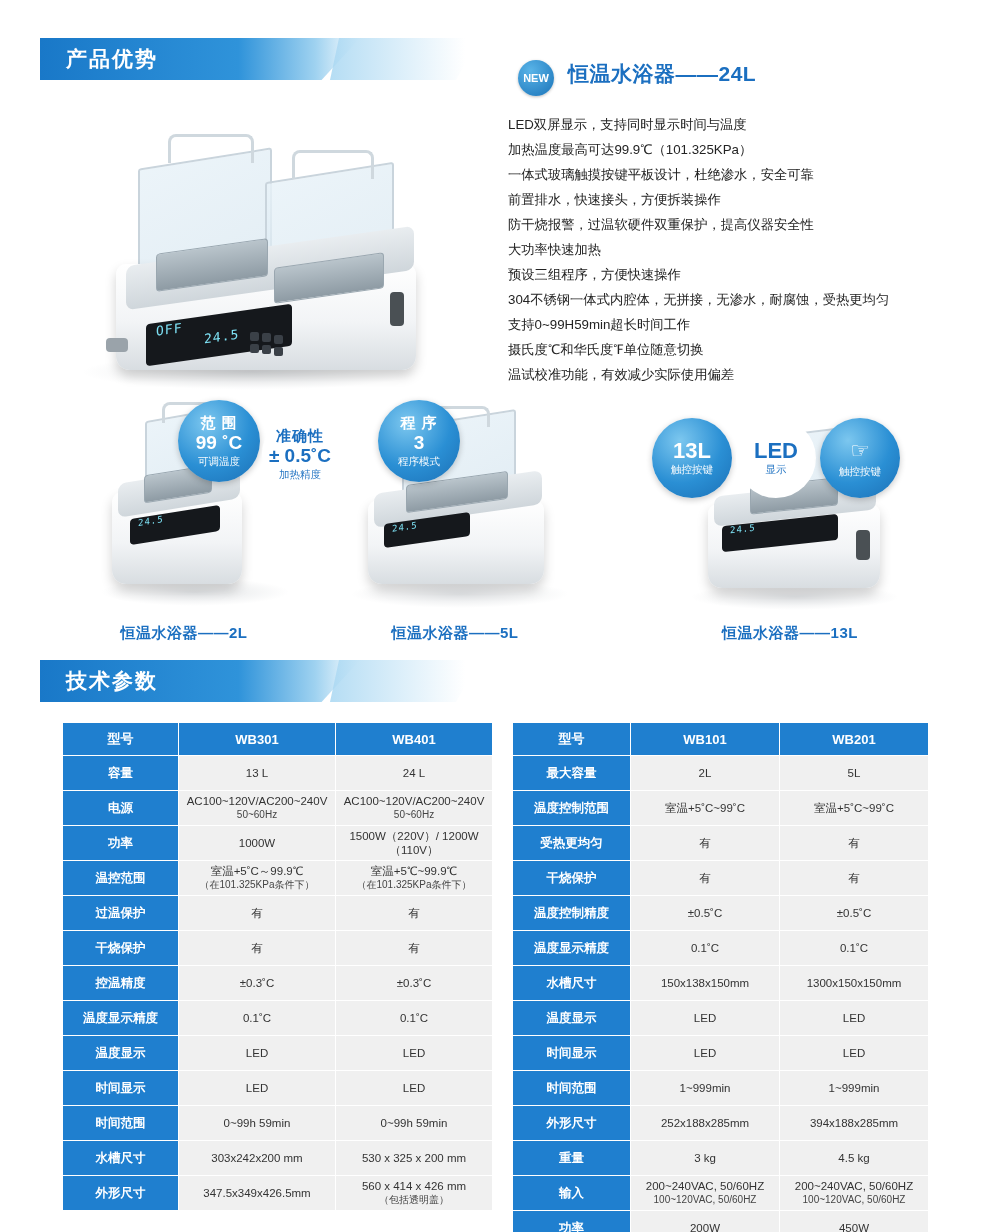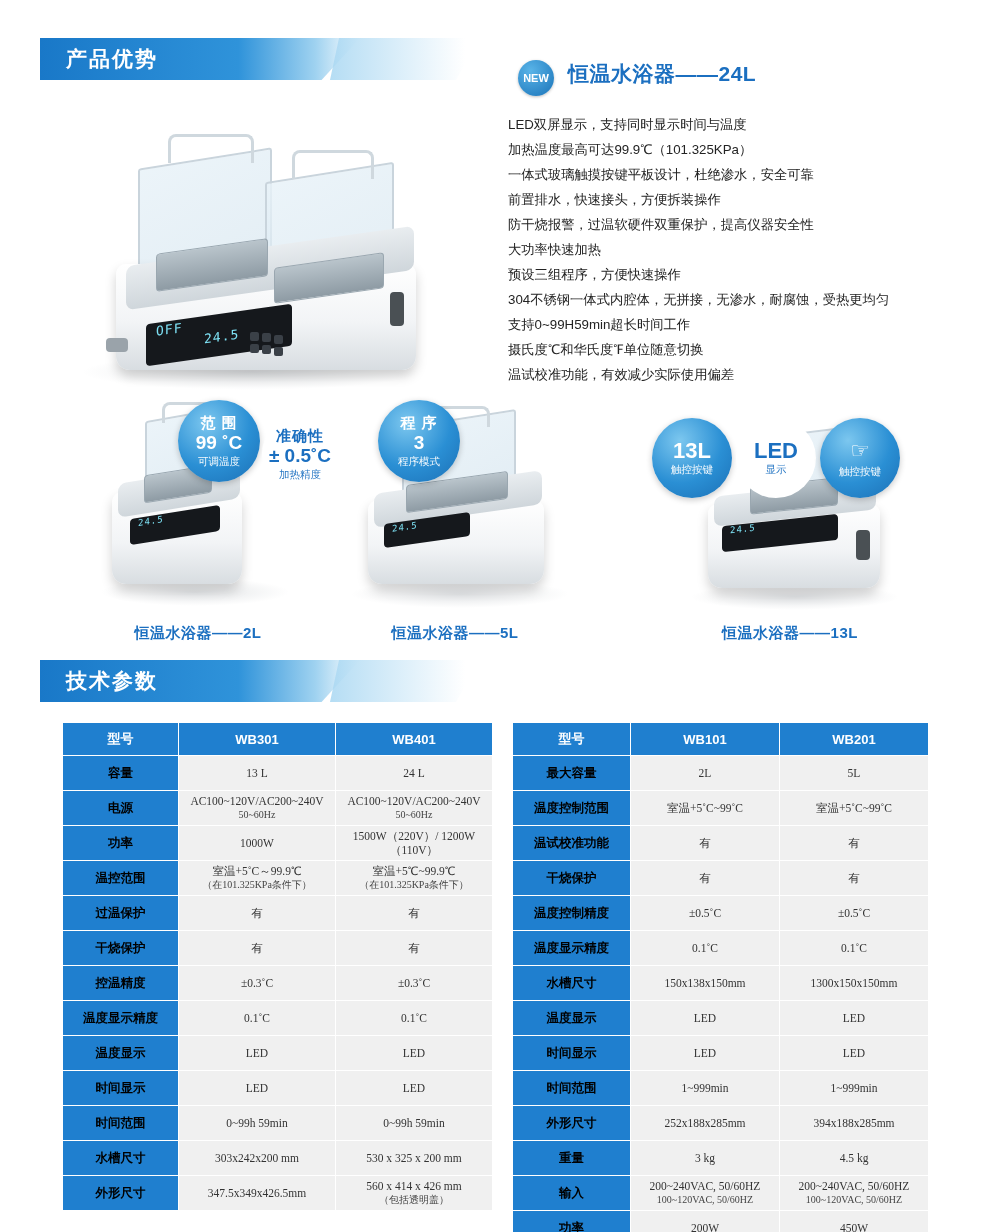--- a/index.html
+++ b/index.html
@@ -195,21 +195,21 @@
   }
   table {
     border-collapse: collapse;
     table-layout: fixed;
     font-size: 11.5px;
   }
   .tbl-left { position: absolute; left: 0; top: 0; width: 430px; }
   .tbl-right { position: absolute; left: 450px; top: 0; width: 416px; }
   th.lbl, td.lbl {
     background: #1f7fcf;
-    color: #000000;
+    color: #ffffff;
     font-weight: bold;
     text-align: center;
     border: 1px solid #fff;
     height: 30px;
     font-size: 12.5px;
   }
   th.hdr {
     background: #1f7fcf;
     color: #fff;
     font-weight: bold;
@@ -219,21 +219,20 @@
     font-size: 13px;
   }
   td.val {
     background: #f0f0f0;
     color: #333;
     text-align: center;
     border: 1px solid #fff;
     height: 30px;
     line-height: 14px;
     padding: 2px 3px;
-    font-family: Liberation Serif, serif;
   }
   td.val .sml { font-size: 10px; color: #444; display:block; }
 
   .shadow-ellipse {
     position: absolute;
     border-radius: 50%;
     background: radial-gradient(ellipse at center, rgba(120,130,140,.22), rgba(255,255,255,0) 70%);
   }
 </style>
 </head>
@@ -352,21 +351,21 @@
   </div>
   <div class="bubble" style="left:736px; top:20px; width:80px; height:80px; background:#ffffff; color:#1b6fc0; box-shadow:none;">
     <div class="b2" style="font-size:22px;">LED</div>
     <div class="b3">显示</div>
   </div>
   <div class="bubble" style="left:820px; top:20px; width:80px; height:80px;">
     <div style="font-size:22px;">☞</div>
     <div class="b3">触控按键</div>
   </div>
 
-  <div class="caption" style="left:88px; top:226px; width:220px;">恒温水浴器——2L</div>
+  <div class="caption" style="left:74px; top:226px; width:220px;">恒温水浴器——2L</div>
   <div class="caption" style="left:330px; top:226px; width:250px;">恒温水浴器——5L</div>
   <div class="caption" style="left:660px; top:226px; width:260px;">恒温水浴器——13L</div>
 </div>
 
 <div class="section-banner" style="left:40px; top:660px;">
   <div class="banner-shape"></div>
   <div class="banner-shape thin"></div>
   <div class="banner-text">技术参数</div>
 </div>
 
@@ -484,21 +483,21 @@
       <td class="lbl">最大容量</td>
       <td class="val">2L</td>
       <td class="val">5L</td>
     </tr>
     <tr>
       <td class="lbl">温度控制范围</td>
       <td class="val">室温+5˚C~99˚C</td>
       <td class="val">室温+5˚C~99˚C</td>
     </tr>
     <tr>
-      <td class="lbl">温试校准功能</td>
+      <td class="lbl">受热更均匀</td>
       <td class="val">有</td>
       <td class="val">有</td>
     </tr>
     <tr>
       <td class="lbl">干烧保护</td>
       <td class="val">有</td>
       <td class="val">有</td>
     </tr>
     <tr>
       <td class="lbl">温度控制精度</td>

